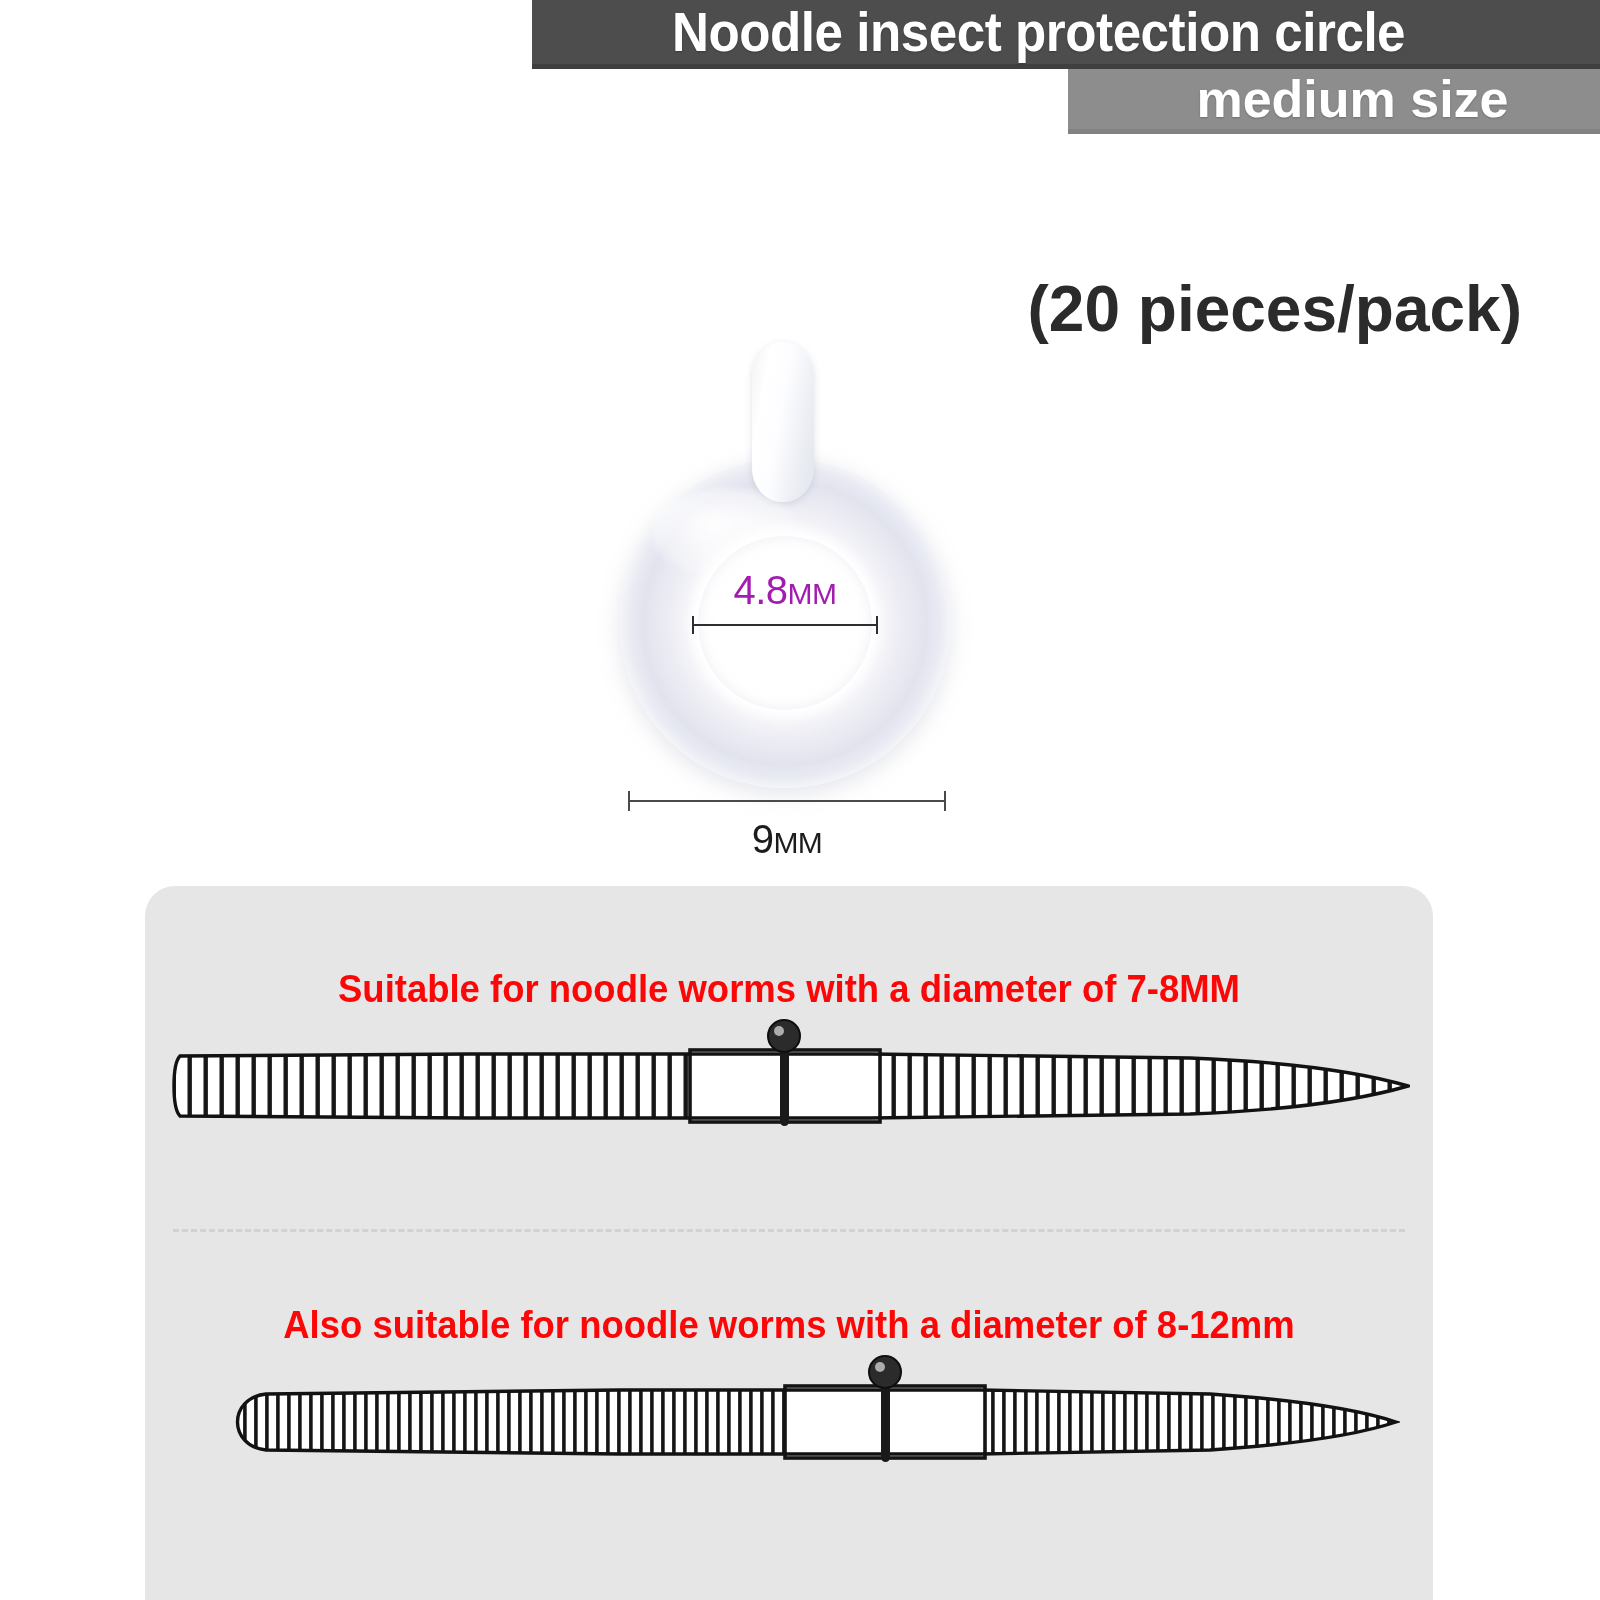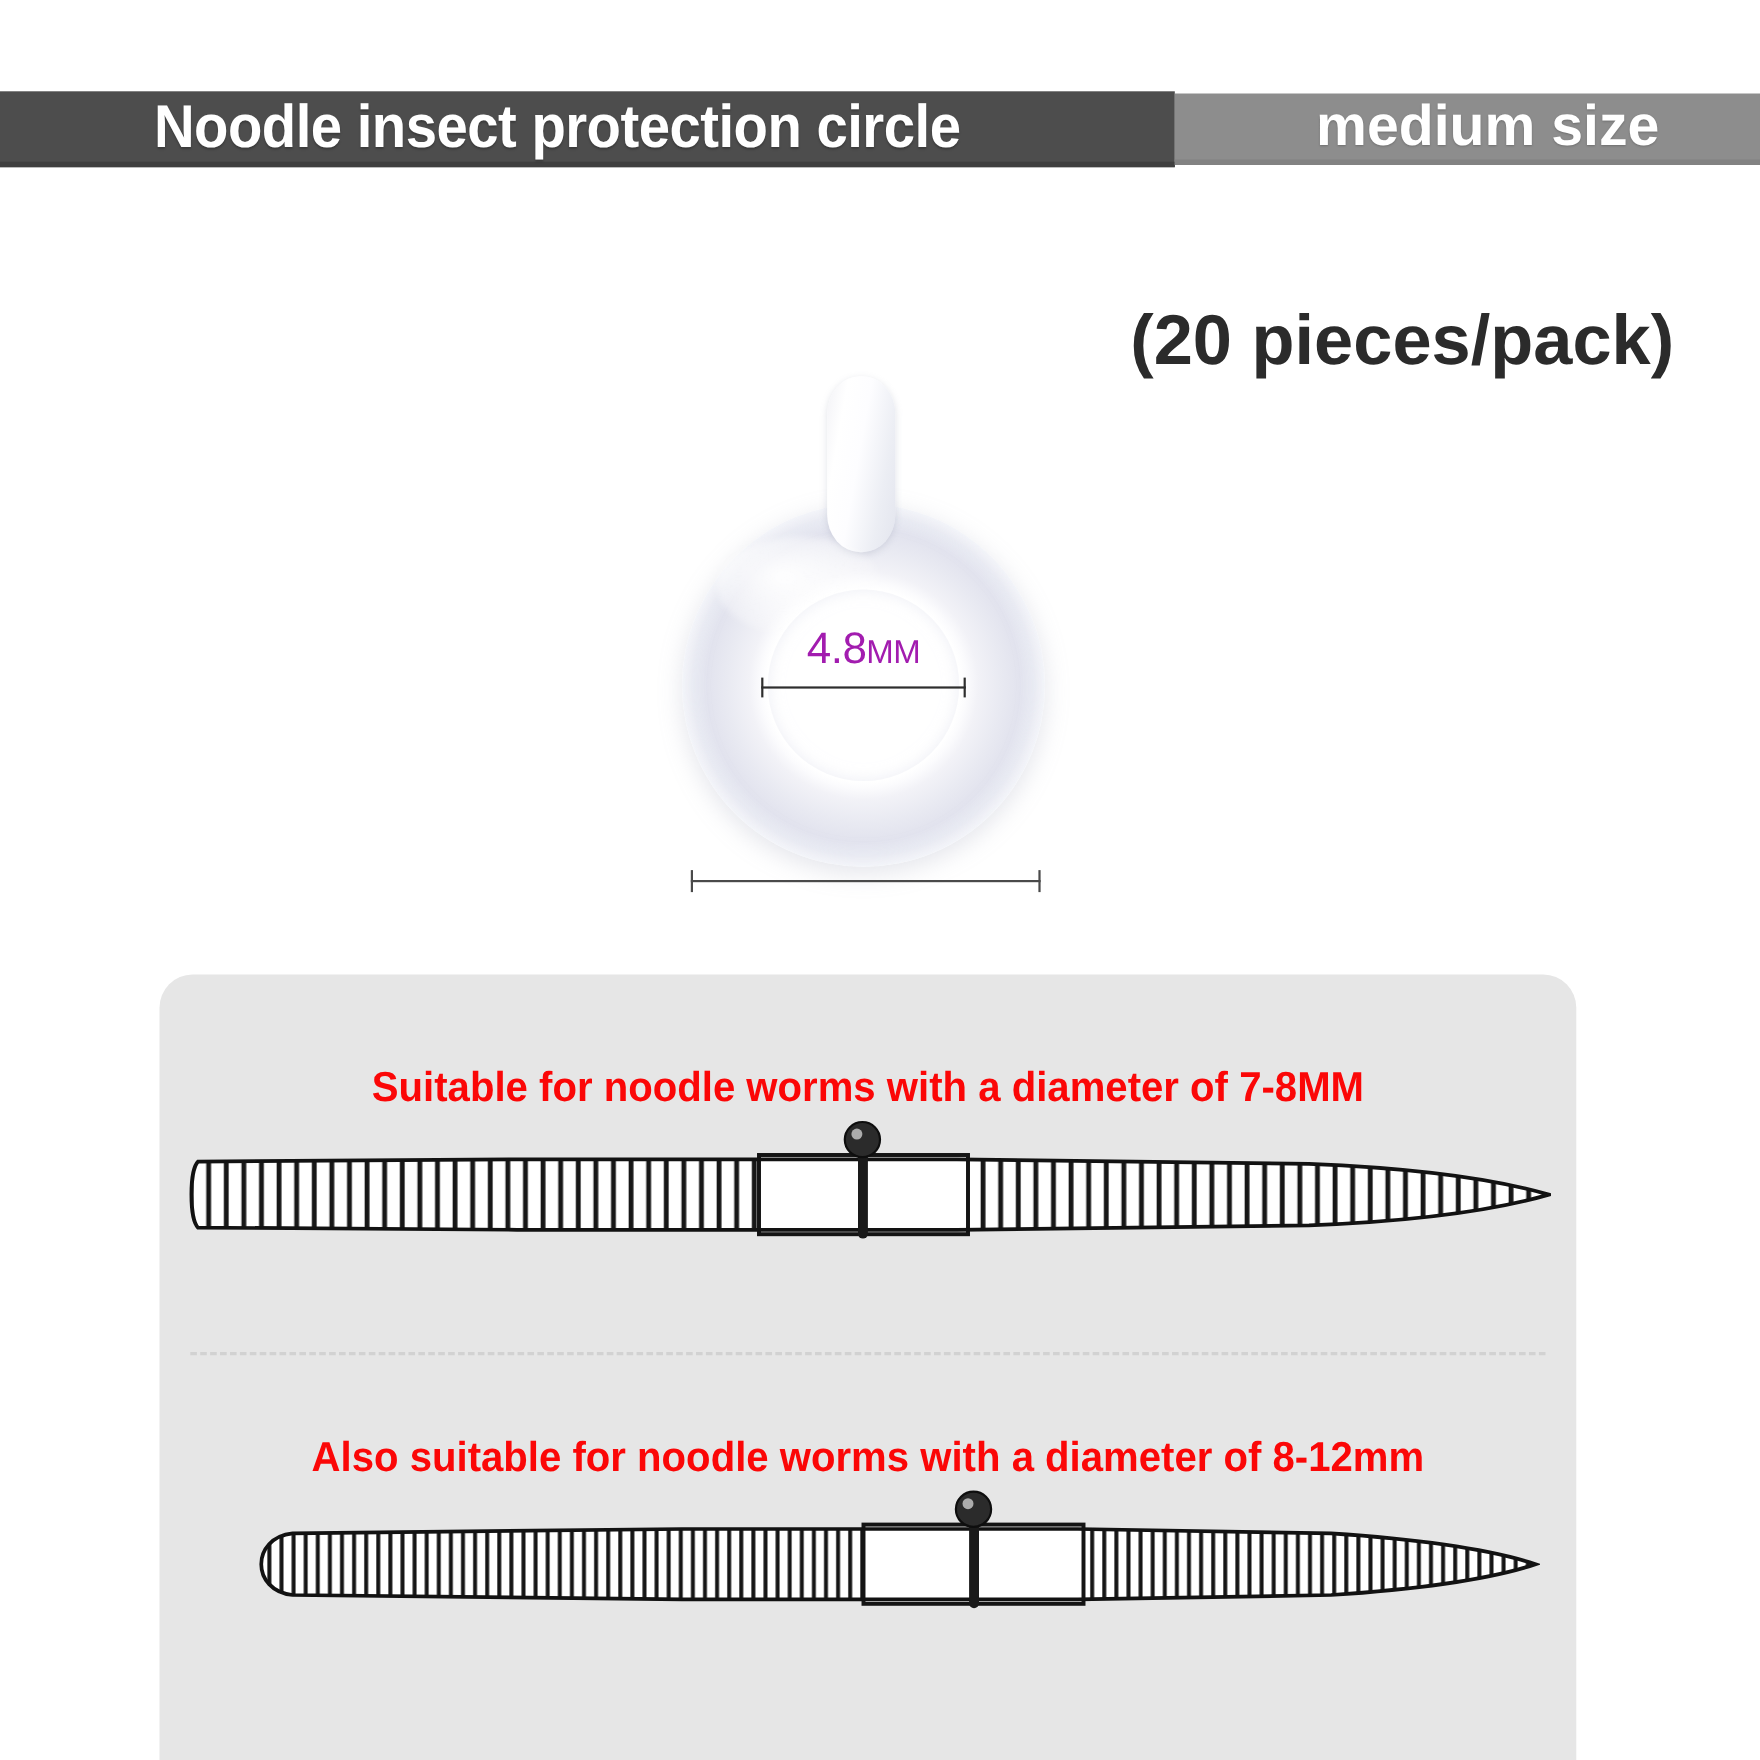--- a/index.html
+++ b/index.html
@@ -18,22 +18,22 @@
   }
 
   
   .header-bar {
     position: absolute;
     left: 0;
     top: 0;
     width: 1600px;
     height: 234px;
     display: flex;
-    flex-direction: row;
-    align-items: center;
+    flex-direction: column;
+    align-items: flex-end;
   }
   .header-left {
     width: 1068px;
     background: #4d4d4d;
     border-bottom: 5px solid #3f3f3f;
     display: flex;
     align-items: center;
     box-sizing: border-box;
   }
   .header-right {
@@ -280,20 +280,23 @@
       <span class="bar"></span>
       <span class="tick right"></span>
     </div>
   </div>
 
   <div class="dim-outer">
     <div class="dim-line">
       <span class="tick left"></span>
       <span class="bar"></span>
       <span class="tick right"></span>
+    </div>
+    <div class="dim-outer-label">
+      <span>9</span><span class="unit">MM</span>
     </div>
   </div>
 </div>
 
 <div class="info-panel">
 
   <div class="panel-caption caption-1">Suitable for noodle worms with a diameter of 7-8MM</div>
 
   <div class="worm-wrap worm-1">
     <svg class="worm-svg" viewBox="0 0 1240 135" preserveAspectRatio="none">

